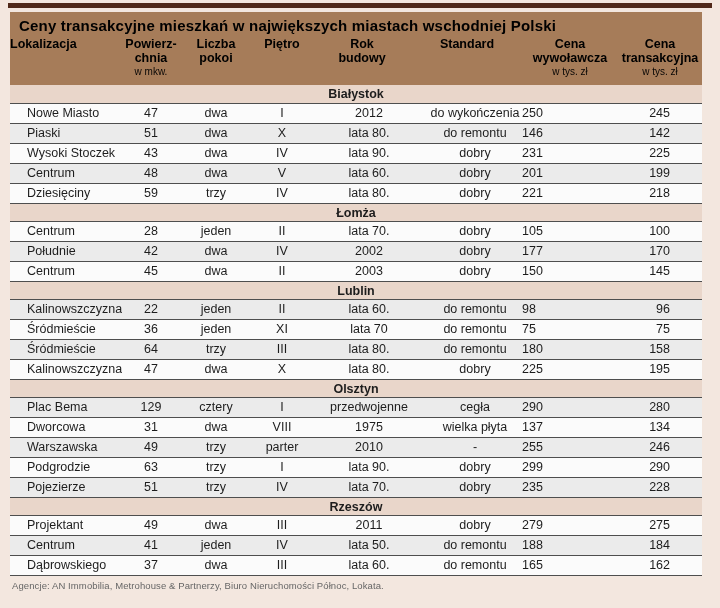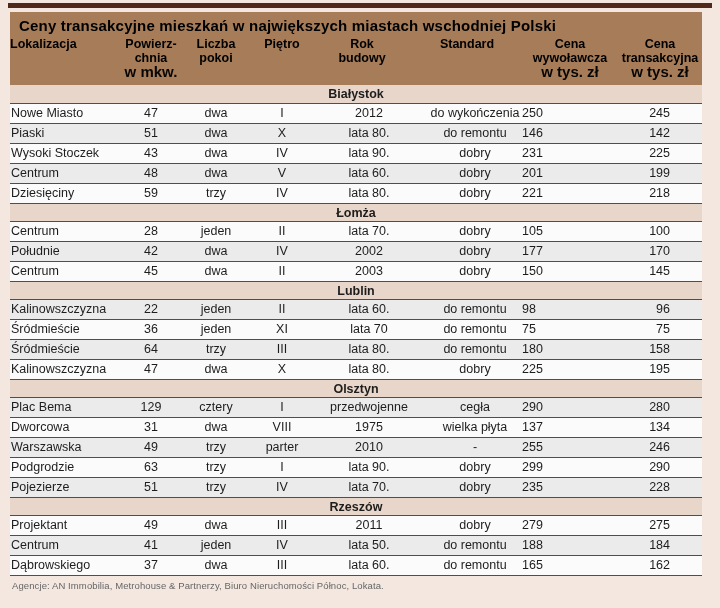--- a/index.html
+++ b/index.html
@@ -20,32 +20,32 @@
   .table-title{
     font-size:15px;font-weight:bold;padding:5px 9px 2px 9px;letter-spacing:.2px;
   }
   .grid{display:grid;grid-template-columns:112px 58px 72px 60px 100px 110px 96px 84px;}
   .hcell{
     font-size:12.5px;font-weight:bold;text-align:center;
     padding:2px 0 6px 0;line-height:13.5px;
   }
   .hcell .hline{display:block;}
   .hcell .hline:empty{display:none;}
-  .hcell .hsub{display:block;font-size:15px;font-weight:bold;opacity:.95;}
+  .hcell .hsub{display:block;font-size:10px;font-weight:normal;opacity:.95;}
   .hcell .hsub:empty{display:none;}
   .h-location{text-align:left;}
   .band{
     background:var(--section-band);font-size:12.5px;font-weight:bold;
     text-align:center;height:18px;line-height:18px;border-top:1px solid var(--border);
   }
   #table-body > .band:first-child{border-top:none;}
   .trow{height:20px;background:var(--row-plain);border-top:1px solid var(--border);}
   .trow.shaded{background:var(--row-shaded);}
   .cell{font-size:12.5px;line-height:19px;white-space:nowrap;overflow:hidden;}
-  .c-location{text-align:left;padding-left:1px;}
+  .c-location{text-align:left;padding-left:17px;}
   .c-area,.c-rooms,.c-floor{text-align:center;}
   .c-year{text-align:center;padding-left:14px;}
   .c-standard{text-align:center;padding-left:16px;}
   .c-ask{text-align:left;padding-right:40px;}
   .c-sale{text-align:right;padding-right:32px;}
   #table-body{border-bottom:1px solid var(--border);}
   .footer-note{
     margin:4px 0 0 12px;font-size:9.5px;color:var(--footer-ink);letter-spacing:.1px;
   }
 </style>

